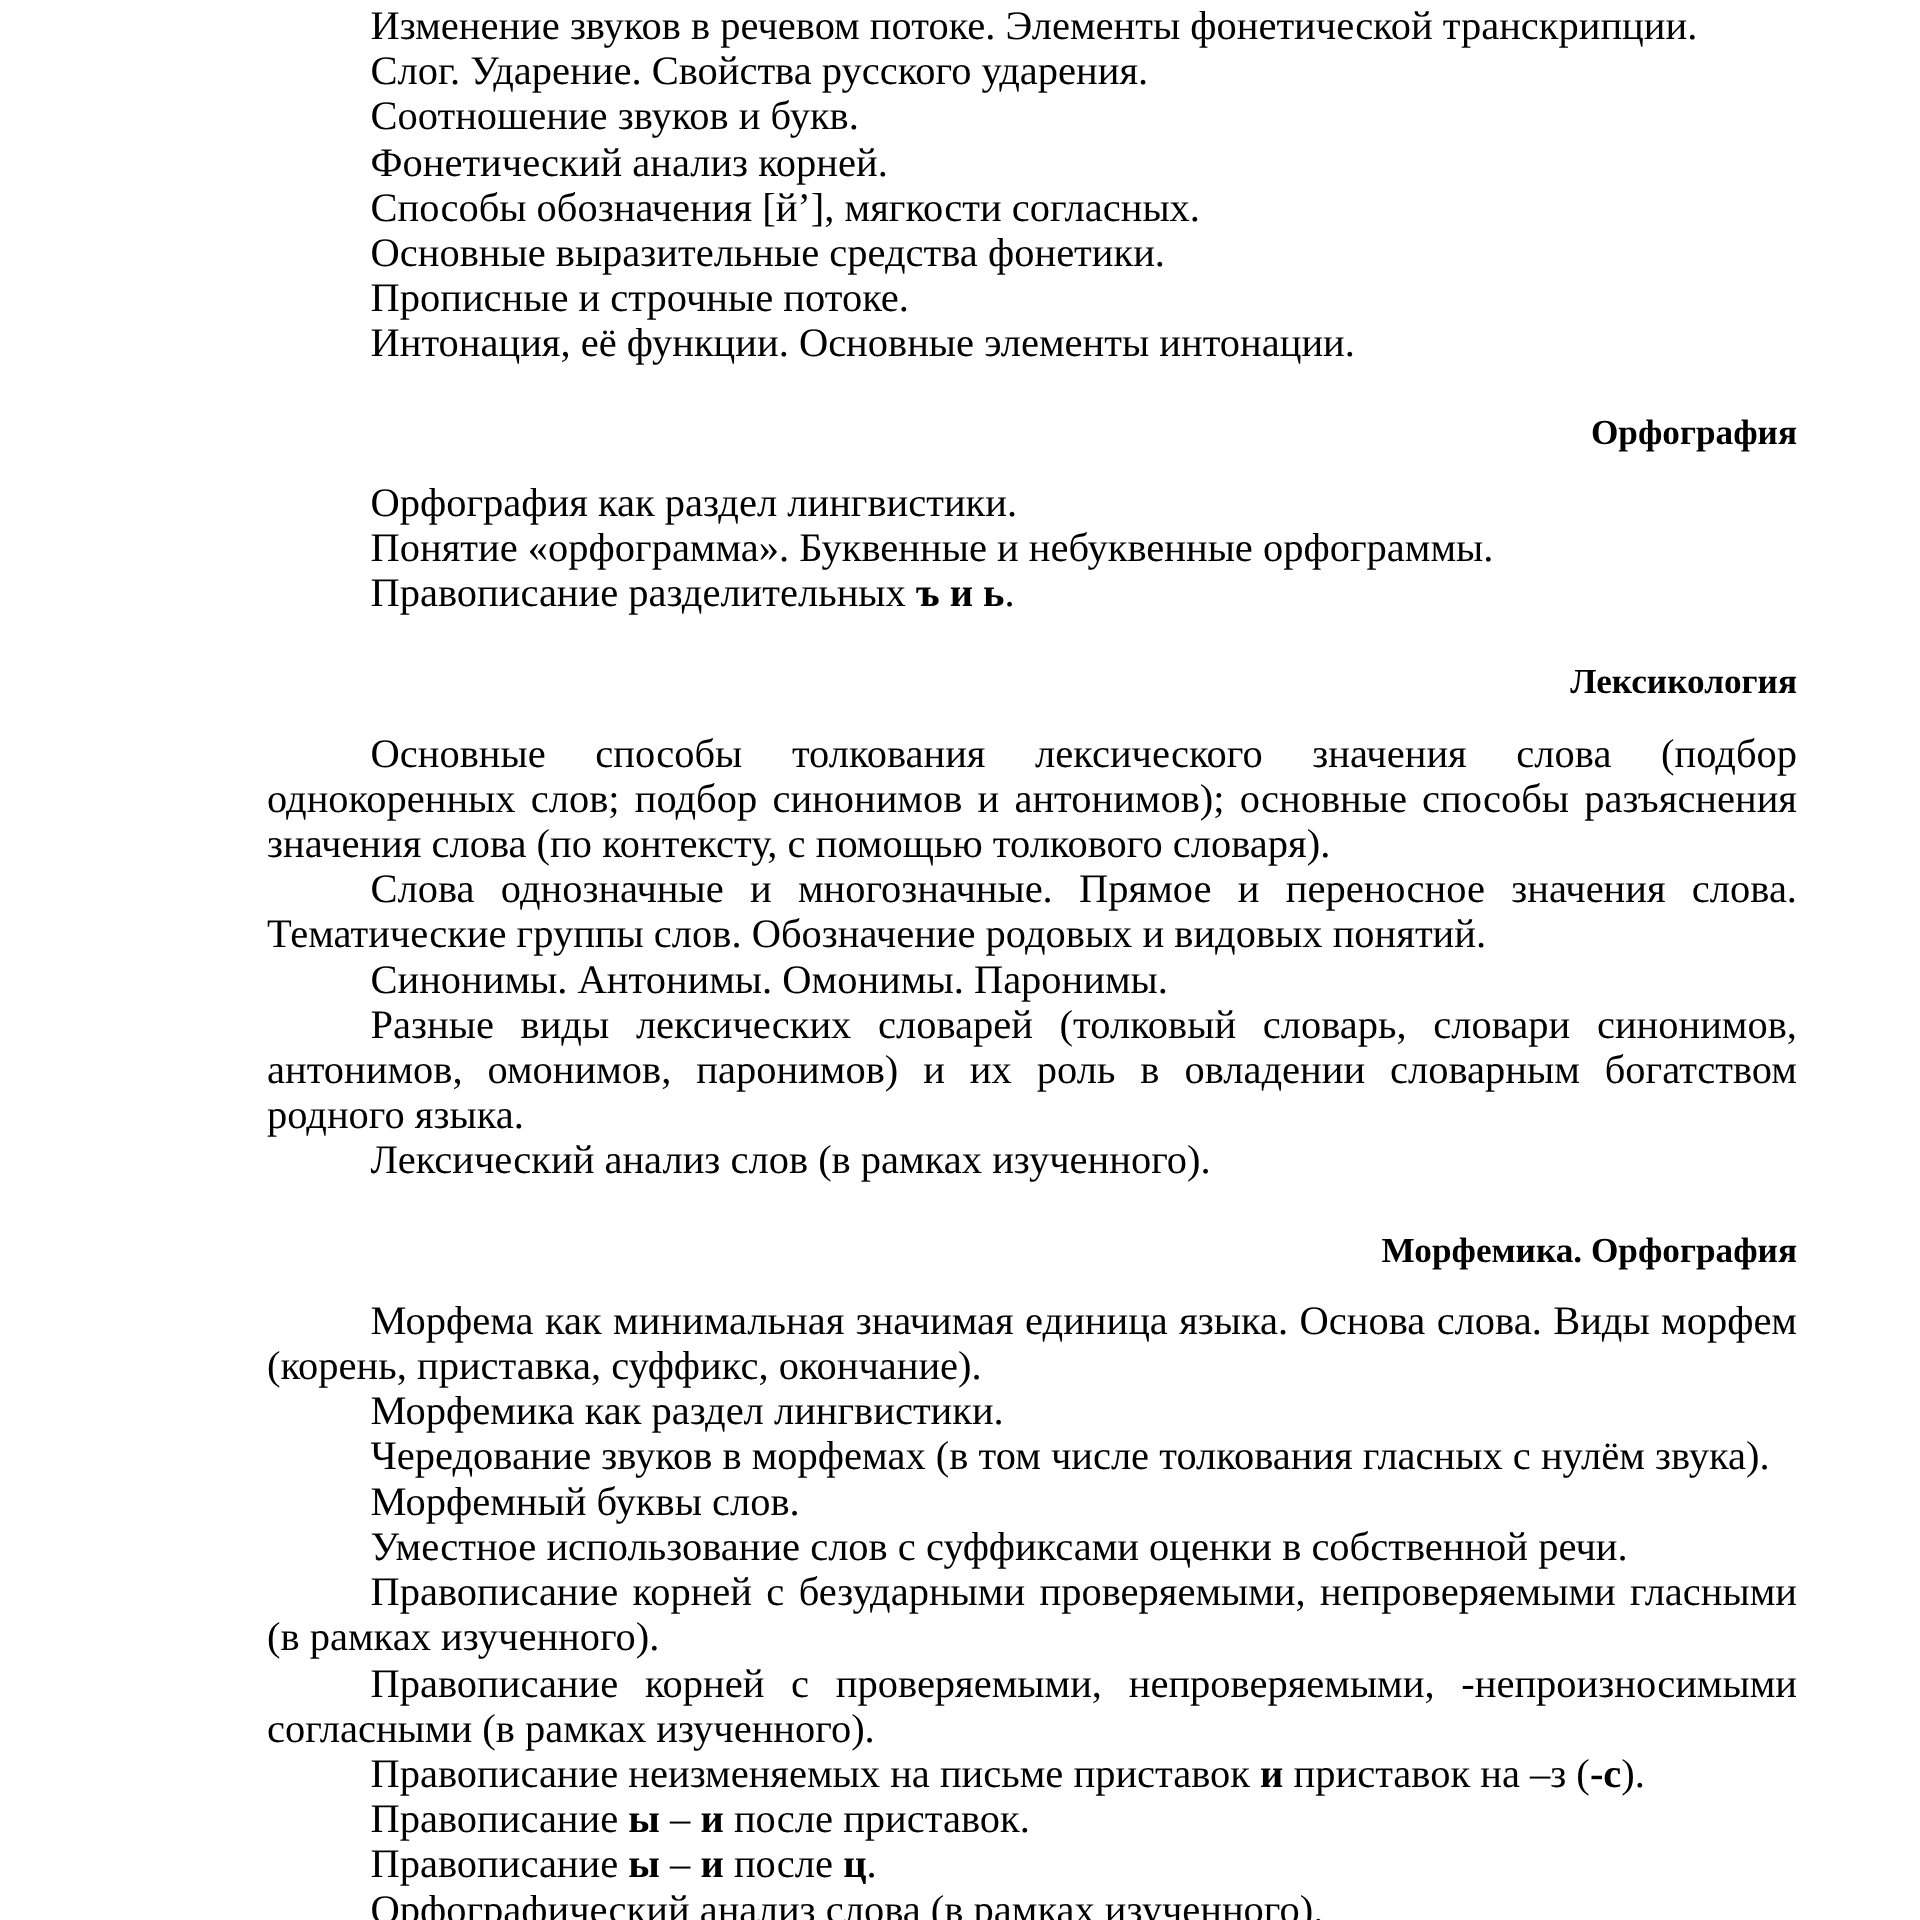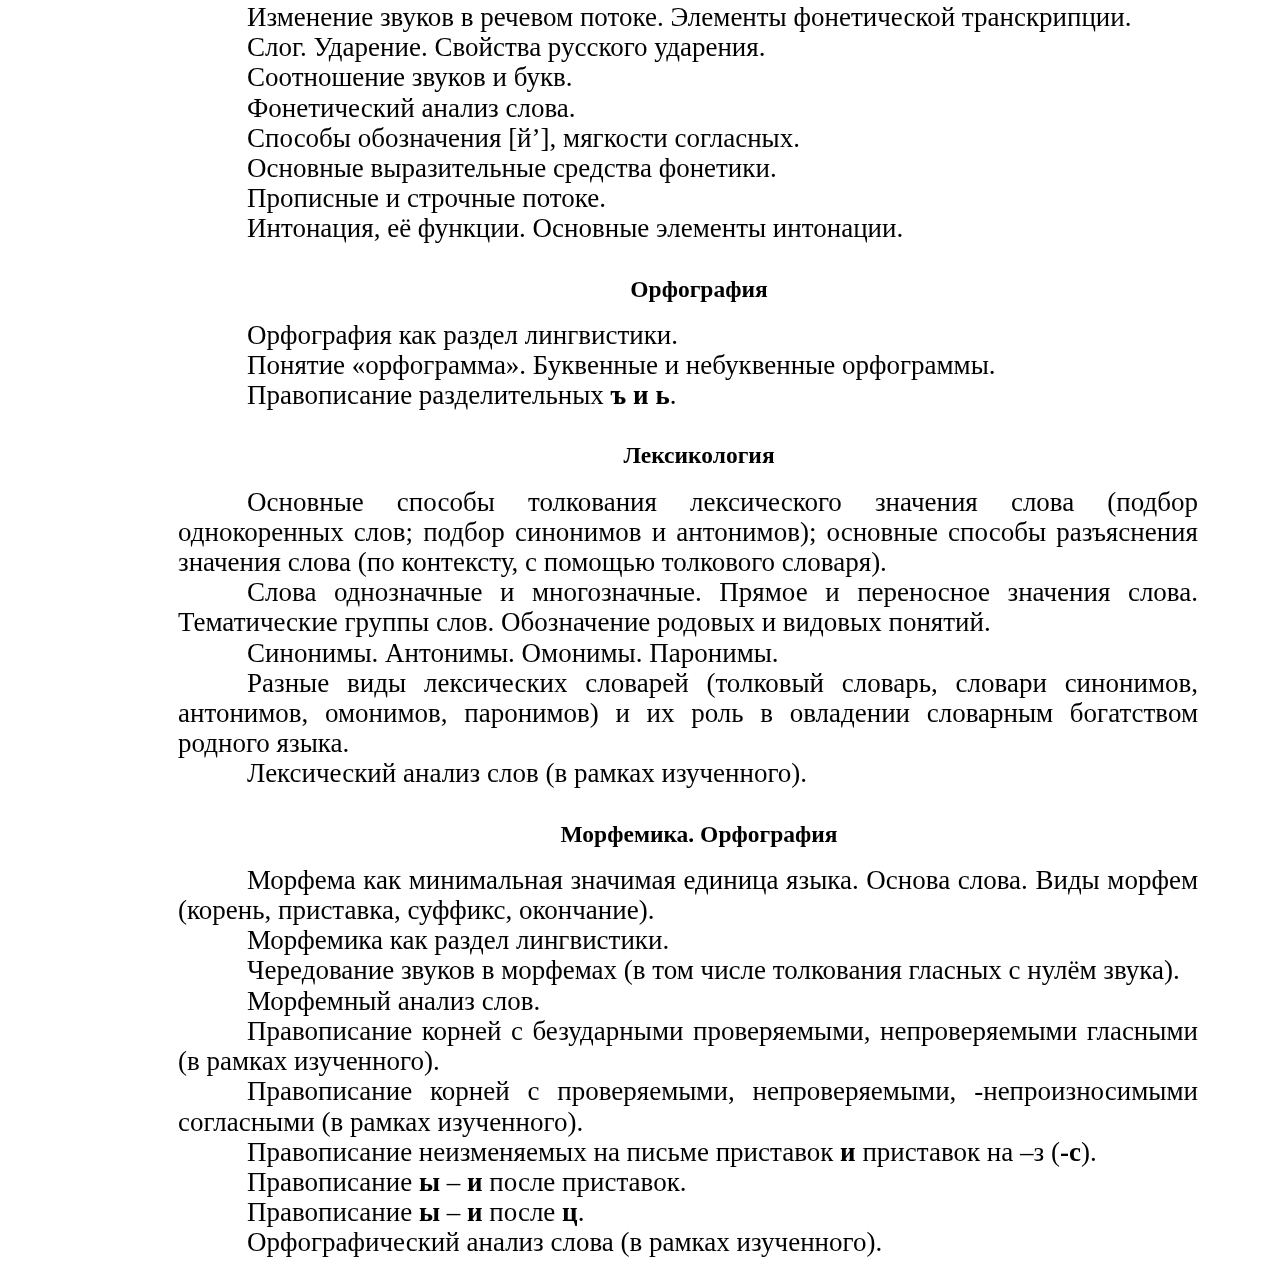--- a/index.html
+++ b/index.html
@@ -46,21 +46,21 @@
   .para.single {
     text-align: left;
   }
 
   .heading {
     font-size: 23.5px;
     line-height: 30.2px;
     font-weight: bold;
     text-indent: 22px;           
     margin: 0;
-    text-align: center;
+    text-align: right;
   }
 
   .section {
     
     margin-top: 30px;
   }
   .section.first {
     margin-top: 0;
   }
   .section .heading + .para {
@@ -74,21 +74,21 @@
 </head>
 <body>
 
 <div class="page">
   <div class="doc-body">
 
     <div class="section first">
       <p class="para single">Изменение звуков в речевом потоке. Элементы фонетической транскрипции.</p>
       <p class="para single">Слог. Ударение. Свойства русского ударения.</p>
       <p class="para single">Соотношение звуков и букв.</p>
-      <p class="para single">Фонетический анализ слова.</p>
+      <p class="para single">Фонетический анализ корней.</p>
       <p class="para single">Способы обозначения [й’], мягкости согласных.</p>
       <p class="para single">Основные выразительные средства фонетики.</p>
       <p class="para single">Прописные и строчные потоке.</p>
       <p class="para single">Интонация, её функции. Основные элементы интонации.</p>
     </div>
 
     <div class="section">
       <p class="heading">Орфография</p>
       <p class="para single">Орфография как раздел лингвистики.</p>
       <p class="para single">Понятие «орфограмма». Буквенные и небуквенные орфограммы.</p>
@@ -102,21 +102,22 @@
       <p class="para single">Синонимы. Антонимы. Омонимы. Паронимы.</p>
       <p class="para">Разные виды лексических словарей (толковый словарь, словари синонимов, антонимов, омонимов, паронимов) и их роль в овладении словарным богатством родного языка.</p>
       <p class="para single">Лексический анализ слов (в рамках изученного).</p>
     </div>
 
     <div class="section">
       <p class="heading">Морфемика. Орфография</p>
       <p class="para">Морфема как минимальная значимая единица языка. Основа слова. Виды морфем (корень, приставка, суффикс, окончание).</p>
       <p class="para single">Морфемика как раздел лингвистики.</p>
       <p class="para single">Чередование звуков в морфемах (в том числе толкования гласных с нулём звука).</p>
-      <p class="para single">Морфемный анализ слов.</p>
+      <p class="para single">Морфемный буквы слов.</p>
+      <p class="para single">Уместное использование слов с суффиксами оценки в собственной речи.</p>
       <p class="para">Правописание корней с безударными проверяемыми, непроверяемыми гласными (в рамках изученного).</p>
       <p class="para">Правописание корней с проверяемыми, непроверяемыми, -непроизносимыми согласными (в рамках изученного).</p>
       <p class="para single">Правописание неизменяемых на письме приставок <span class="emph">и</span> приставок на –з (<span class="emph">-с</span>).</p>
       <p class="para single">Правописание <span class="emph">ы</span> – <span class="emph">и</span> после приставок.</p>
       <p class="para single">Правописание <span class="emph">ы</span> – <span class="emph">и</span> после <span class="emph">ц</span>.</p>
       <p class="para single">Орфографический анализ слова (в рамках изученного).</p>
     </div>
 
   </div>
 </div>

